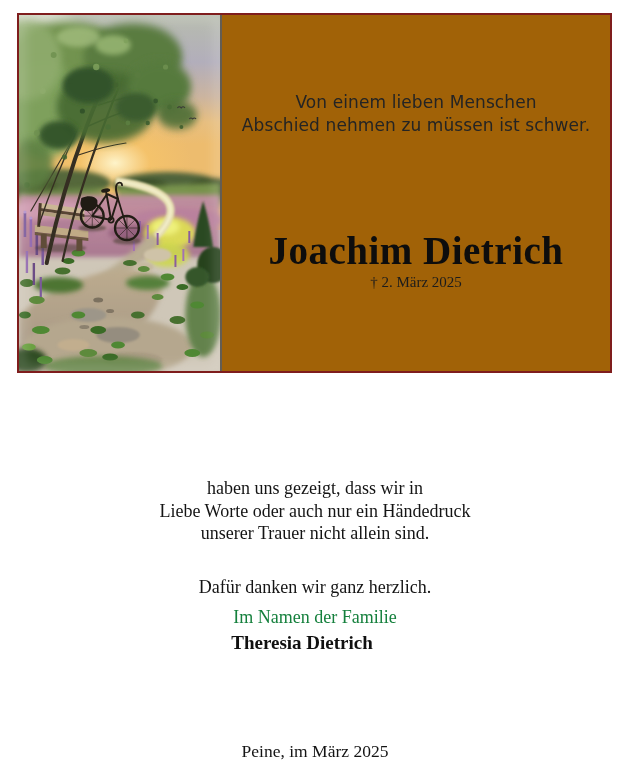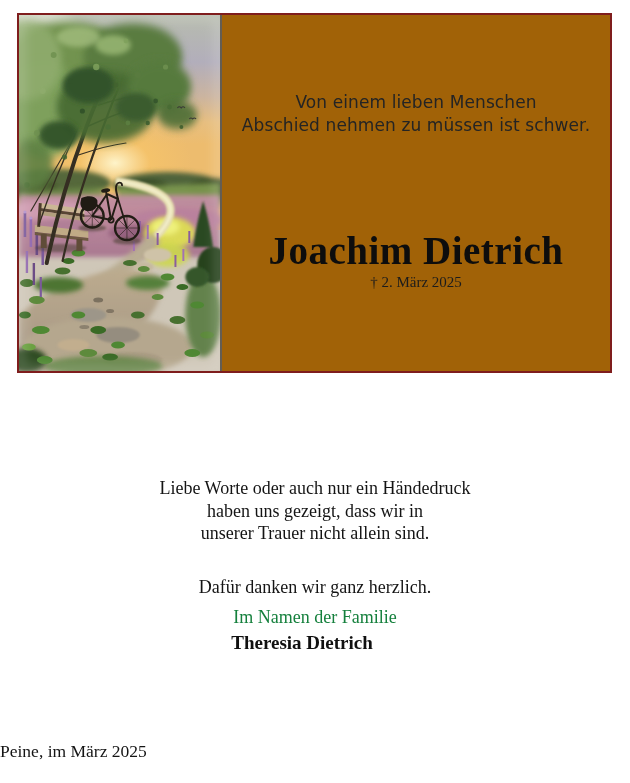--- a/index.html
+++ b/index.html
@@ -44,21 +44,21 @@
   }
   .family-intro{
     position:absolute;top:606px;left:0;width:630px;text-align:center;
     font-size:18px;line-height:22.5px;color:#15803d;
   }
   .family-name{
     position:absolute;top:631px;left:0;width:604px;text-align:center;
     font-size:19px;font-weight:700;line-height:23px;color:#101010;
   }
   .place-date{
-    position:absolute;top:741px;left:0;width:630px;text-align:left;
+    position:absolute;top:741px;left:0;width:630px;text-align:center;
     font-size:17.5px;line-height:21px;color:#141414;
   }
 </style>
 </head>
 <body>
 
 <div class="card">
 
   <div class="artwork">
     <svg viewBox="0 0 203 356" preserveAspectRatio="none">
@@ -315,21 +315,21 @@
       <div>Von einem lieben Menschen</div>
       <div>Abschied nehmen zu müssen ist schwer.</div>
     </div>
     <div class="deceased-name">Joachim Dietrich</div>
     <div class="death-date">† 2. März 2025</div>
   </div>
 </div>
 
 <div class="ack">
   <div class="ack-lines">
+    <div>haben uns gezeigt, dass wir in</div>
     <div>Liebe Worte oder auch nur ein Händedruck</div>
-    <div>haben uns gezeigt, dass wir in</div>
     <div>unserer Trauer nicht allein sind.</div>
   </div>
   <div class="thanks">Dafür danken wir ganz herzlich.</div>
   <div class="family-intro">Im Namen der Familie</div>
   <div class="family-name">Theresia Dietrich</div>
   <div class="place-date">Peine, im März 2025</div>
 </div>
 
 </body></html>

